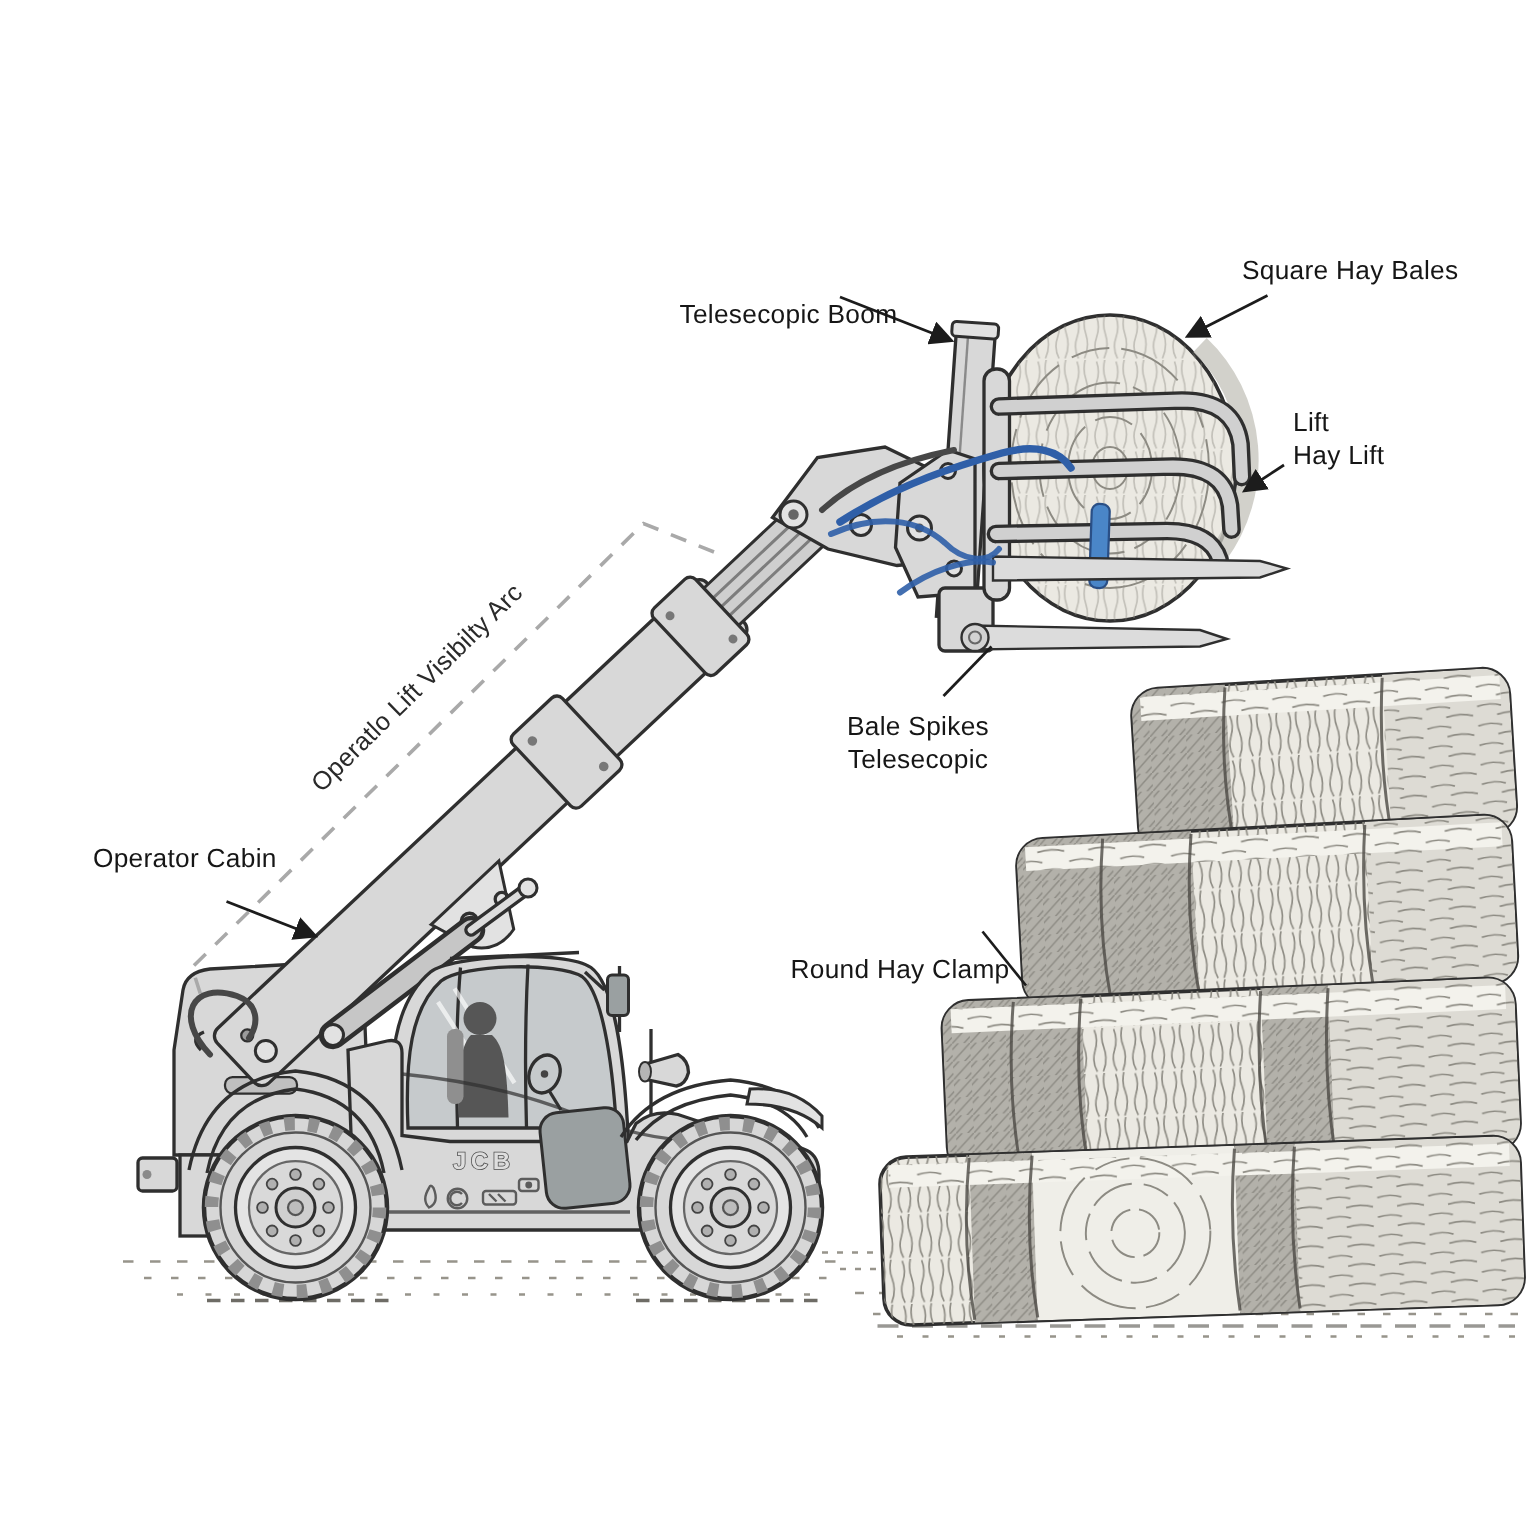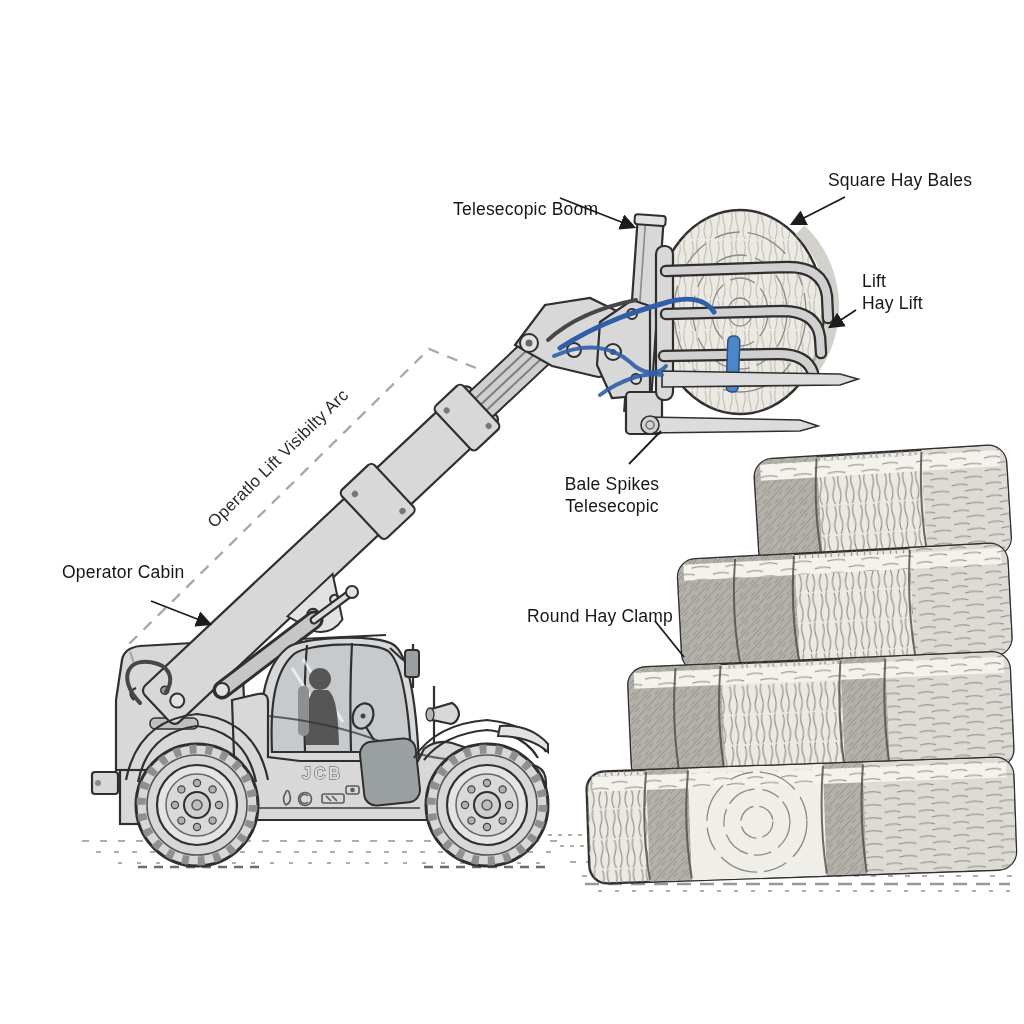--- a/index.html
+++ b/index.html
@@ -364,19 +364,19 @@
 <div class="label" style="left:862px;top:271px;">
   <div>Lift</div>
   <div>Hay Lift</div>
 </div>
 
 <div class="label center" style="left:557px;top:474px;width:110px;">
   <div>Bale Spikes</div>
   <div>Telesecopic</div>
 </div>
 
-<div class="label" style="left:527px;top:606px;">Round Hay Clamp</div>
+<div class="label" style="left:527px;top:636px;">Round Hay Clamp</div>
 
 <div class="label" style="left:38px;top:562px;margin-left:24px;">Operator Cabin</div>
 
 <div class="label rot" style="left:158px;top:448px;width:240px;">Operatlo Lift Visibilty Arc</div>
 
 </div>
 
 </body></html>

